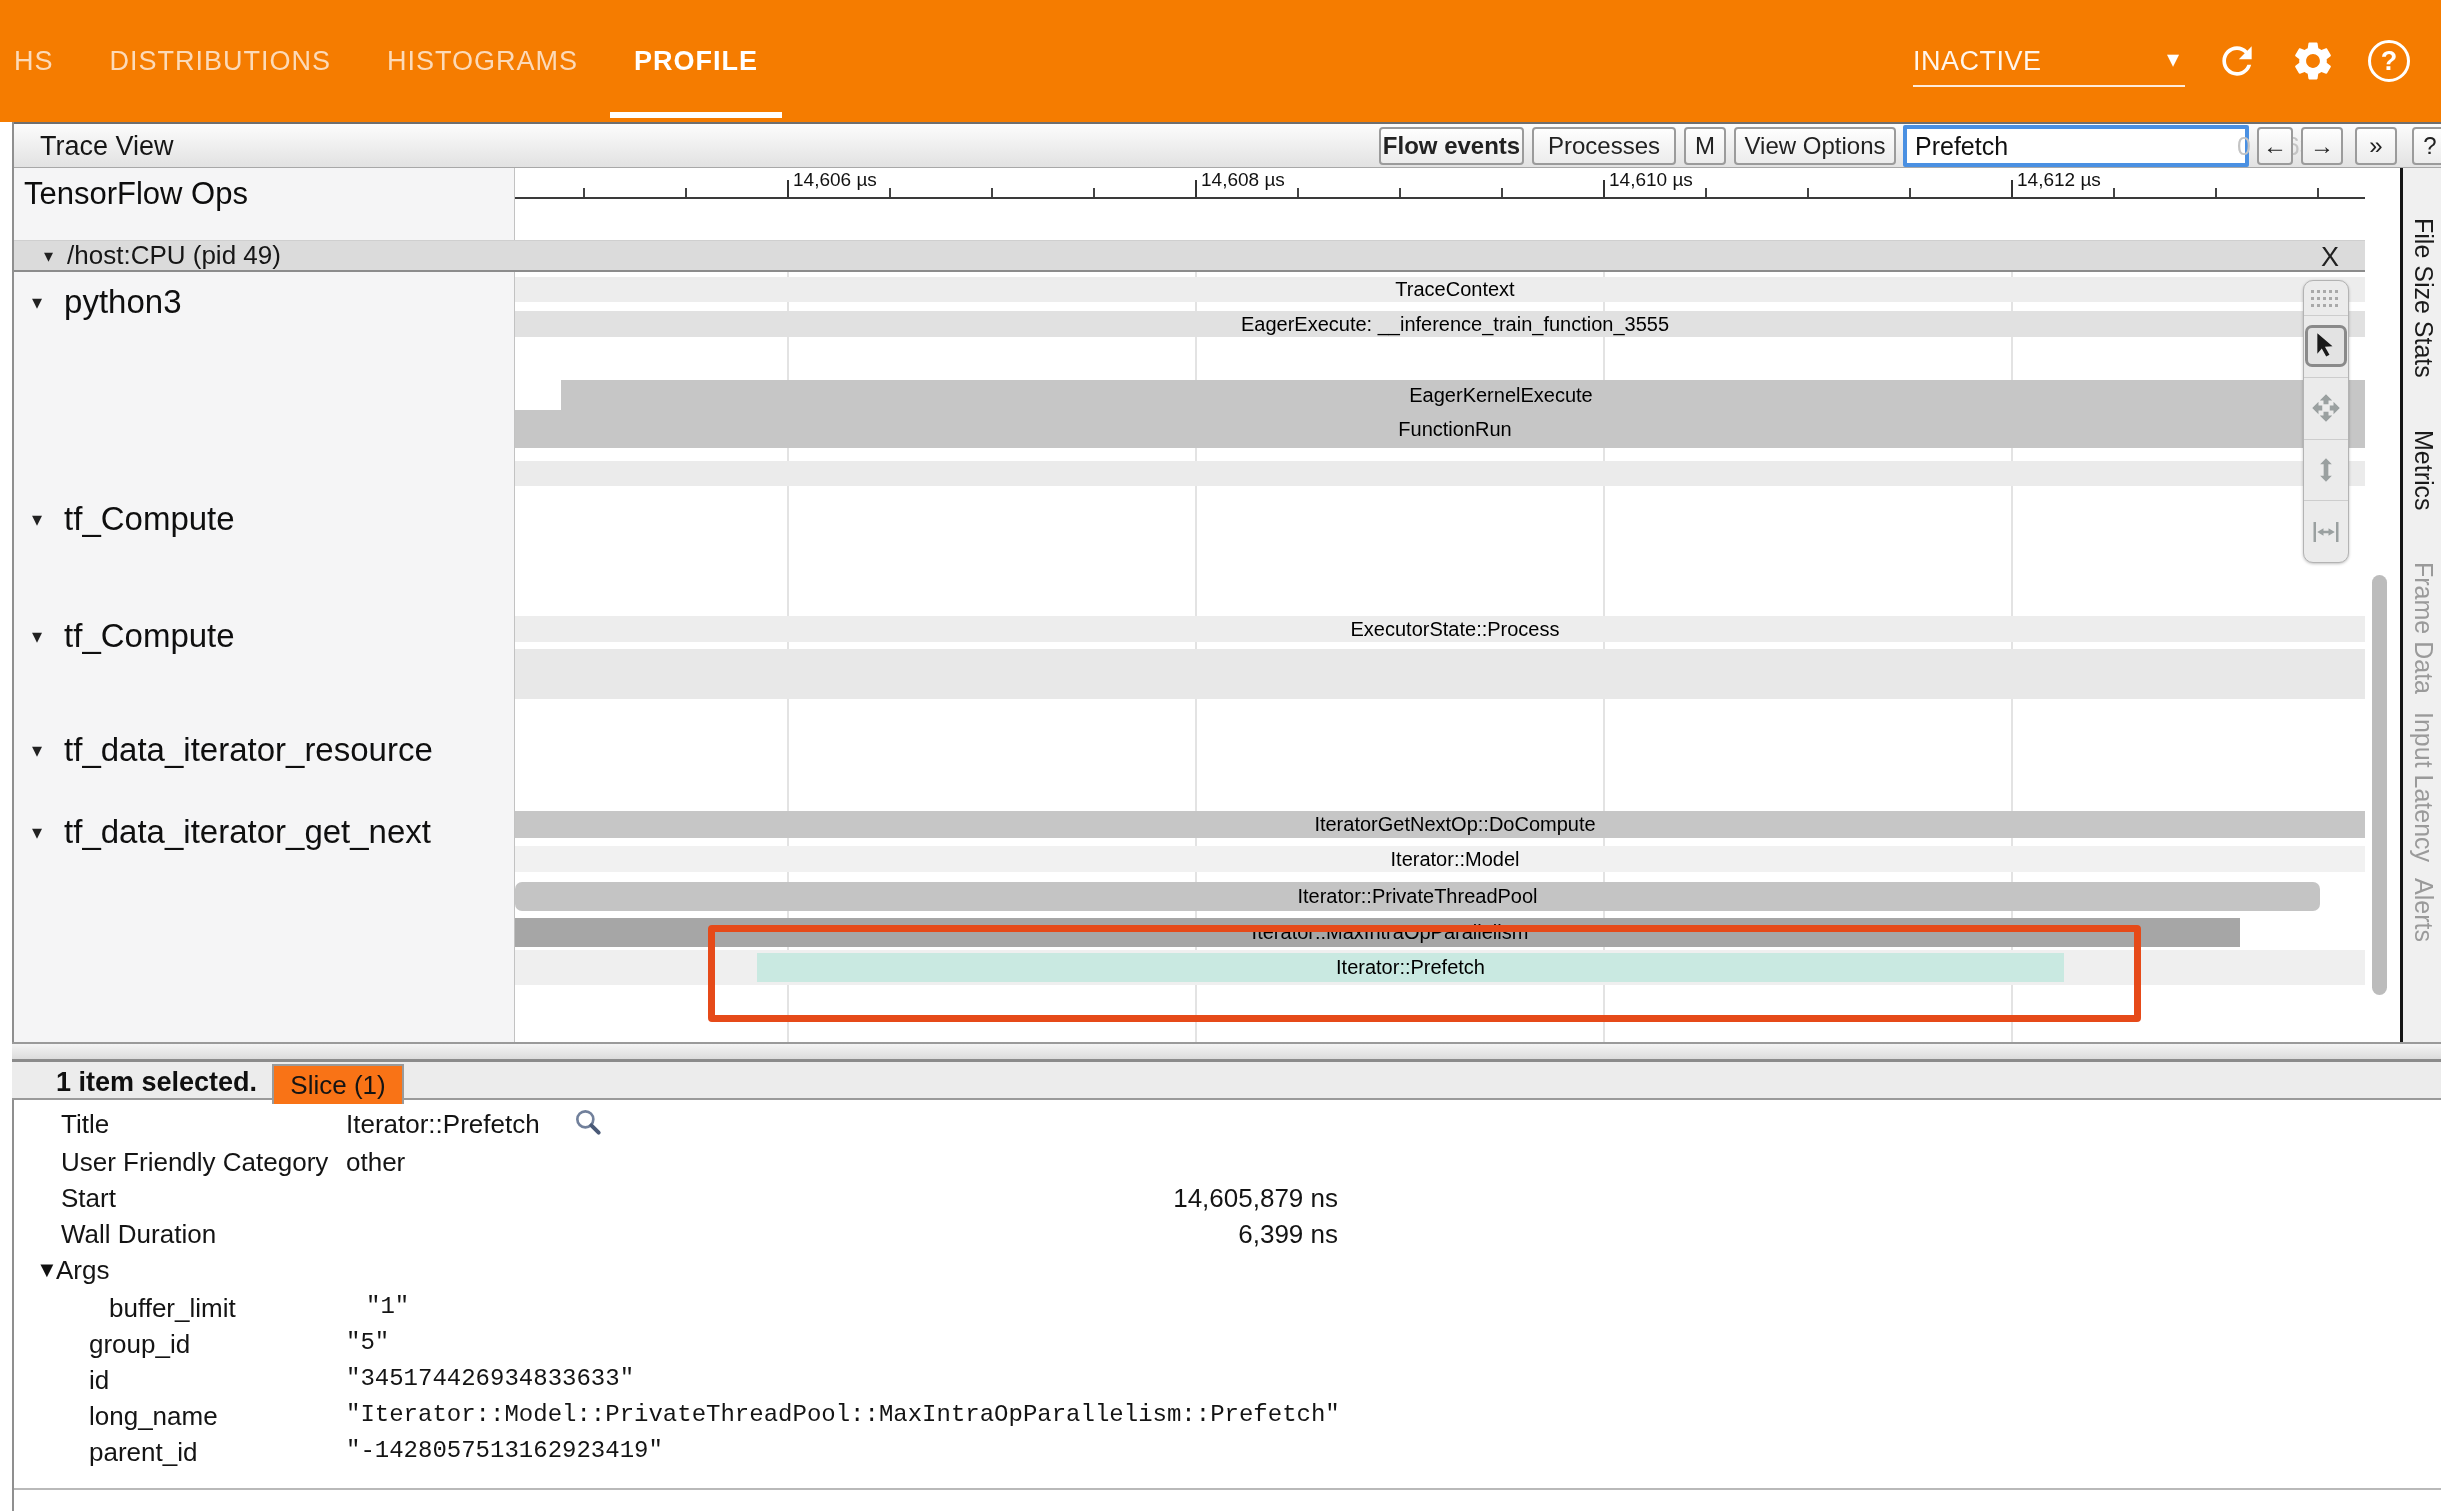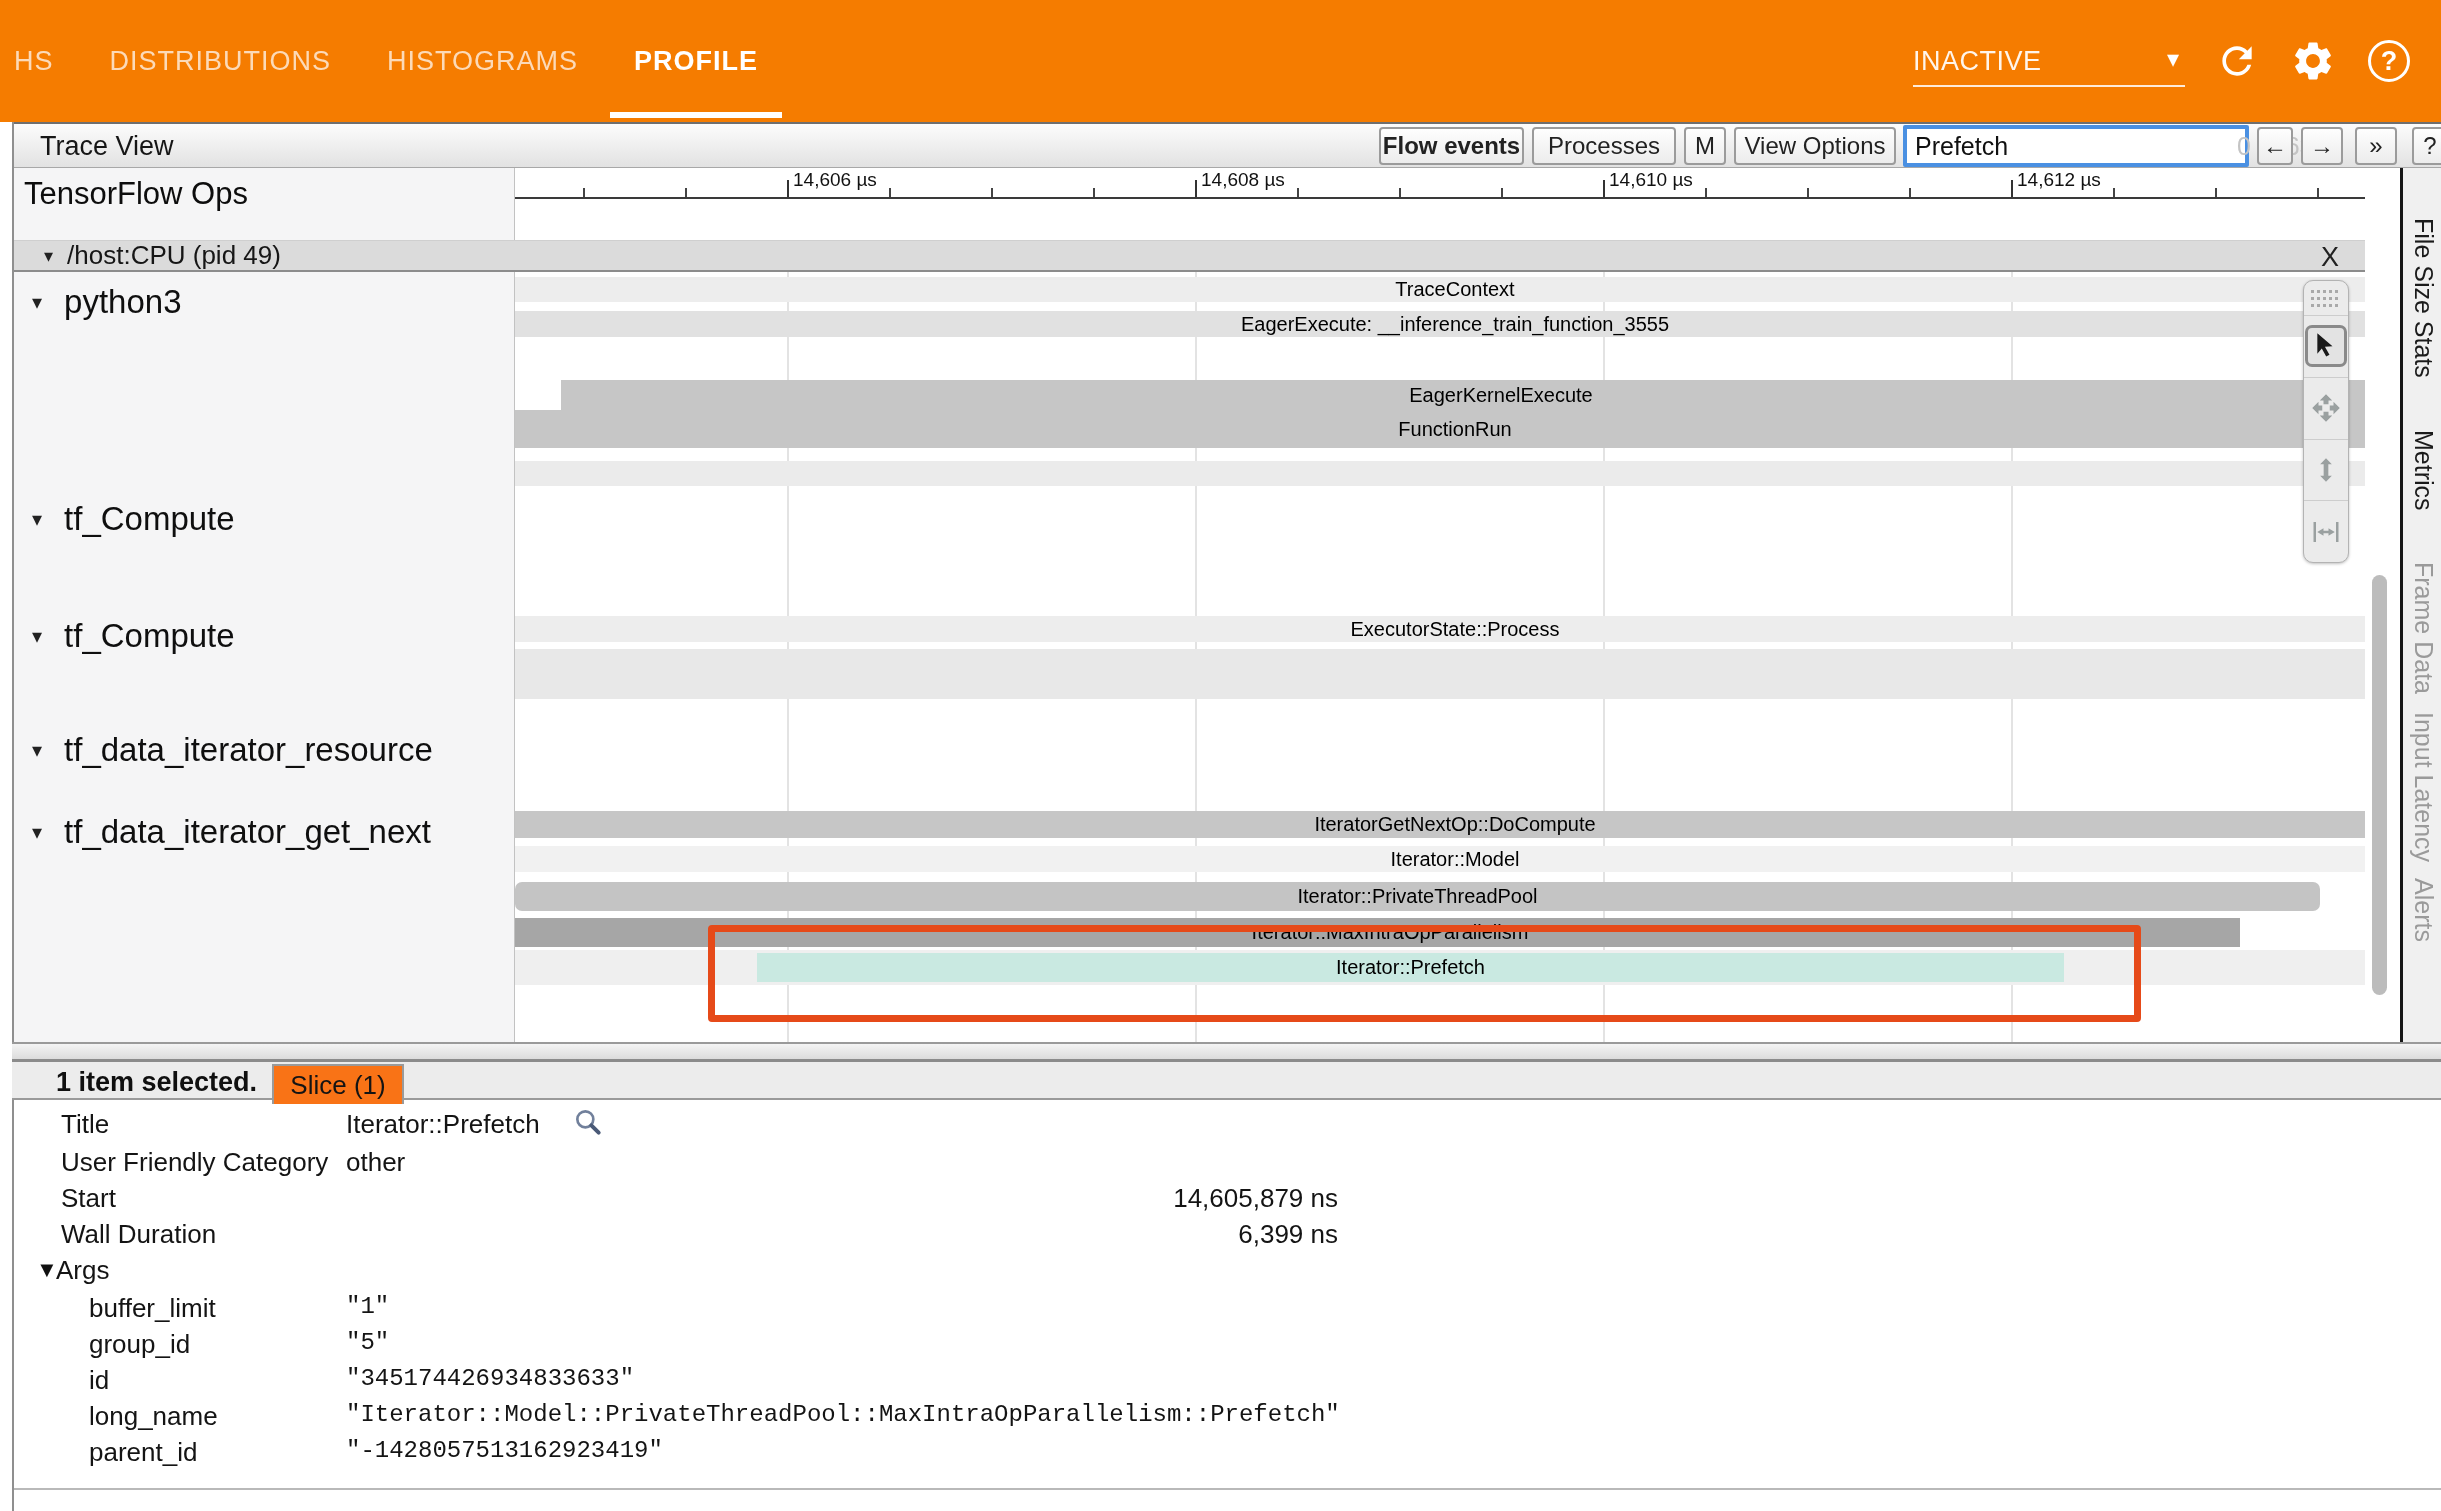--- a/index.html
+++ b/index.html
@@ -308,21 +308,21 @@
         <div class="drow" style="top: 116px;">
           <span class="dlabel">Wall Duration</span>
           <span class="dvalue right">6,399 ns</span>
         </div>
       </div>
     <div class="drow" style="top:152px;">
       <span class="args-tri">▼</span>
       <span class="dlabel" style="left:42px;">Args</span>
     </div>
     <div>
-        <div class="drow" style="top: 190px;">
+        <div class="drow" style="top: 190px; margin-left: 20px;">
           <span class="argname">buffer_limit</span>
           <span class="argval">"1"</span>
         </div>
         <div class="drow" style="top: 226px;">
           <span class="argname">group_id</span>
           <span class="argval">"5"</span>
         </div>
         <div class="drow" style="top: 262px;">
           <span class="argname">id</span>
           <span class="argval">"345174426934833633"</span>

